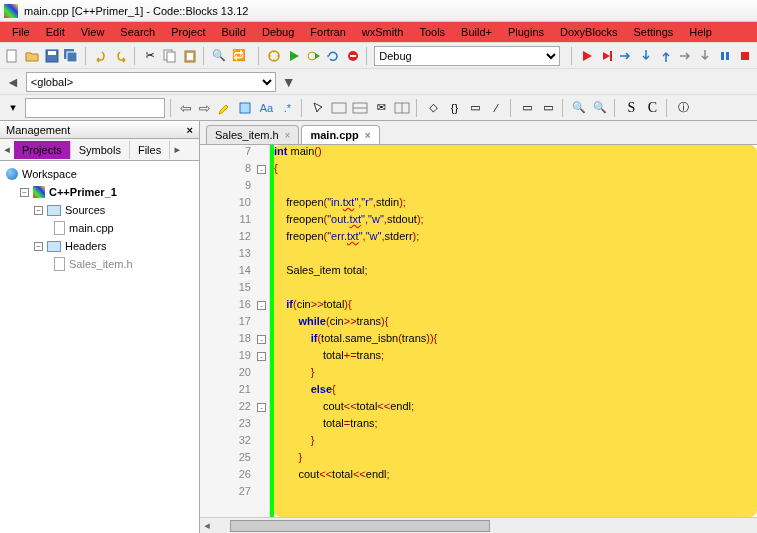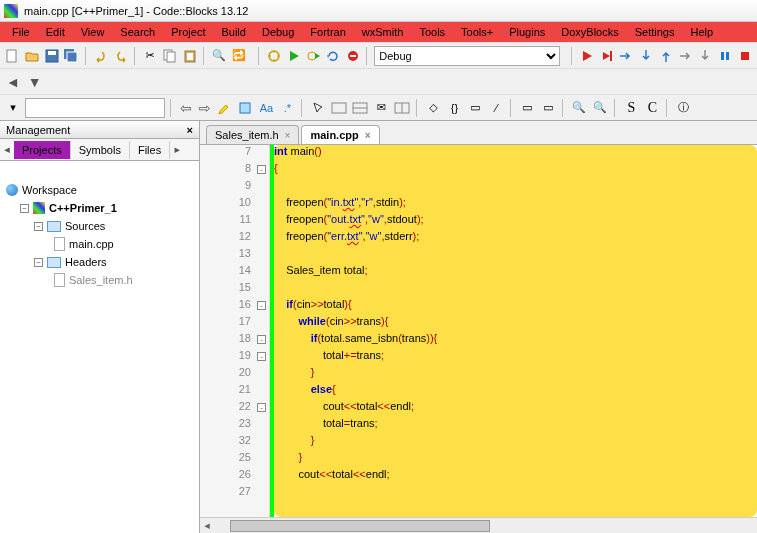--- a/index.html
+++ b/index.html
@@ -17,21 +17,21 @@
 .row2 .left { flex: 0 0 288px; }
 .row2 .right { flex: 1; display: flex; align-items: center; }
 .workarea { flex: 1; display: flex; border-top: 1px solid #aaa; overflow: hidden; }
 .mgmt { width: 200px; display: flex; flex-direction: column; border-right: 1px solid #aaa; background: #fff; }
 .mgmt-title { height: 18px; background: linear-gradient(#fff,#e5e5e5); display: flex; align-items: center; padding: 0 6px; border-bottom: 1px solid #aaa; }
 .mgmt-title .close { margin-left: auto; font-weight: bold; cursor: pointer; }
 .mgmt-tabs { height: 22px; display: flex; align-items: center; border-bottom: 1px solid #aaa; background: #f5f5f5; }
 .mgmt-tabs .arrow { width: 14px; text-align: center; cursor: pointer; color: #555; }
 .mgmt-tabs .tab { padding: 3px 8px; cursor: pointer; border-right: 1px solid #ccc; }
 .mgmt-tabs .tab.active { background: #a21caf; }
-.tree { flex: 1; padding: 4px 6px; font-size: 12px; margin-top: 16px; }
+.tree { flex: 1; padding: 4px 6px; font-size: 12px; }
 .tree .row { display: flex; align-items: center; height: 18px; gap: 4px; }
 .tree .ind1 { padding-left: 14px; } .tree .ind2 { padding-left: 28px; } .tree .ind3 { padding-left: 48px; }
 .tree .exp { width: 9px; height: 9px; border: 1px solid #888; font-size: 8px; line-height: 7px; text-align: center; color: #555; }
 .tree .ico-ws { width: 12px; height: 12px; border-radius: 50%; background: radial-gradient(circle at 4px 4px,#8cf,#27c); }
 .tree .ico-prj { width: 12px; height: 12px; background: linear-gradient(45deg,#e33,#3e3,#33e,#ee3); }
 .tree .ico-fld { width: 14px; height: 11px; background: #cde6f7; border: 1px solid #5a9bd4; }
 .tree .ico-file { width: 11px; height: 14px; background: #fff; border: 1px solid #aaa; }
 .tree .bold { font-weight: bold; }
 .tree .gray { color: #888; }
 .editor { flex: 1; display: flex; flex-direction: column; background: #fff; }
@@ -68,21 +68,21 @@
     <span>File</span>
     <span>Edit</span>
     <span>View</span>
     <span>Search</span>
     <span>Project</span>
     <span>Build</span>
     <span>Debug</span>
     <span>Fortran</span>
     <span>wxSmith</span>
     <span>Tools</span>
-    <span>Tools+</span>
+    <span>Build+</span>
     <span>Plugins</span>
     <span>DoxyBlocks</span>
     <span>Settings</span>
     <span>Help</span>
   </div>
 
 <div class="toolbar">
   <span class="tbtn">
       <svg width="14" height="14">
         <rect x="2" y="1" width="9" height="12" fill="#fff" stroke="#888"></rect>
@@ -211,20 +211,21 @@
   <span class="tbtn">
       <svg width="12" height="12">
         <rect x="2" y="2" width="8" height="8" fill="#d22"></rect>
       </svg>
     </span>
 </div>
 
 <div class="toolbar row2">
   <div class="left" style="display:flex;align-items:center;gap:4px;">
     <span class="big-arrow">◄</span>
+    <select style="width:250px"><option>&lt;global&gt;</option></select>
     <span class="big-arrow">▼</span>
   </div>
   <div class="right"></div>
 </div>
 
 <div class="toolbar">
   <span class="tbtn">▾</span>
   <input type="text" style="width: 140px;">
   <span class="sep"></span>
   <span class="big-arrow">⇦</span>

